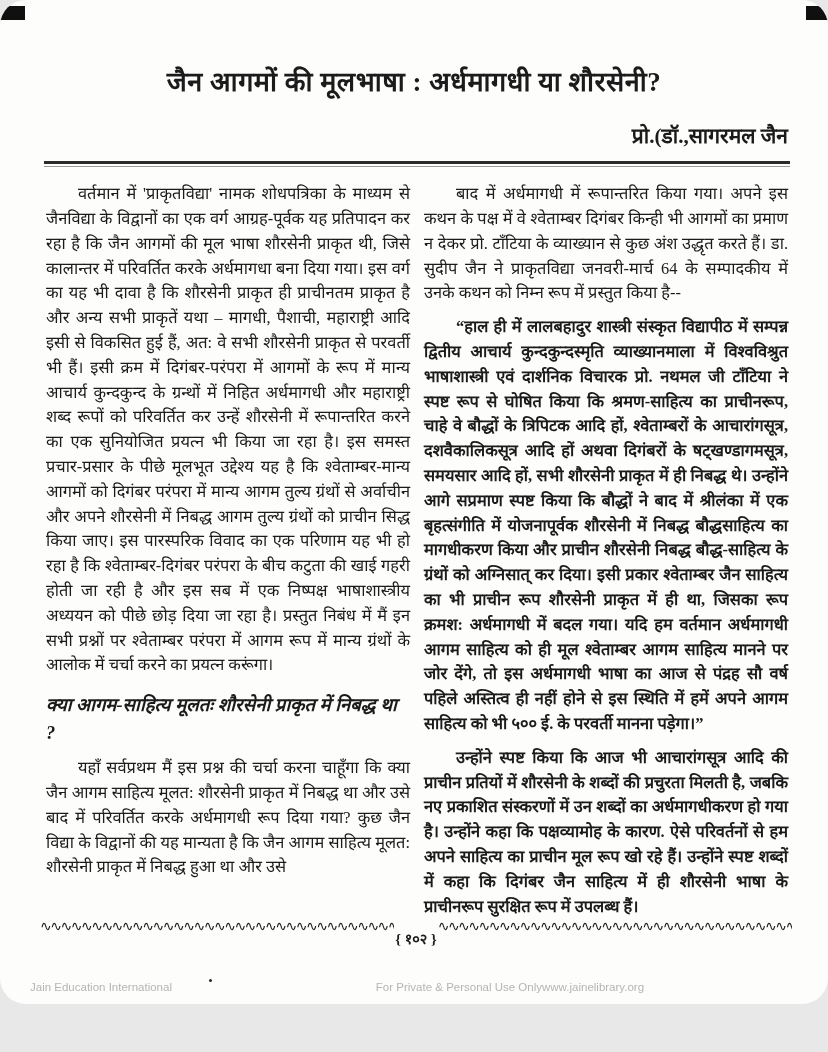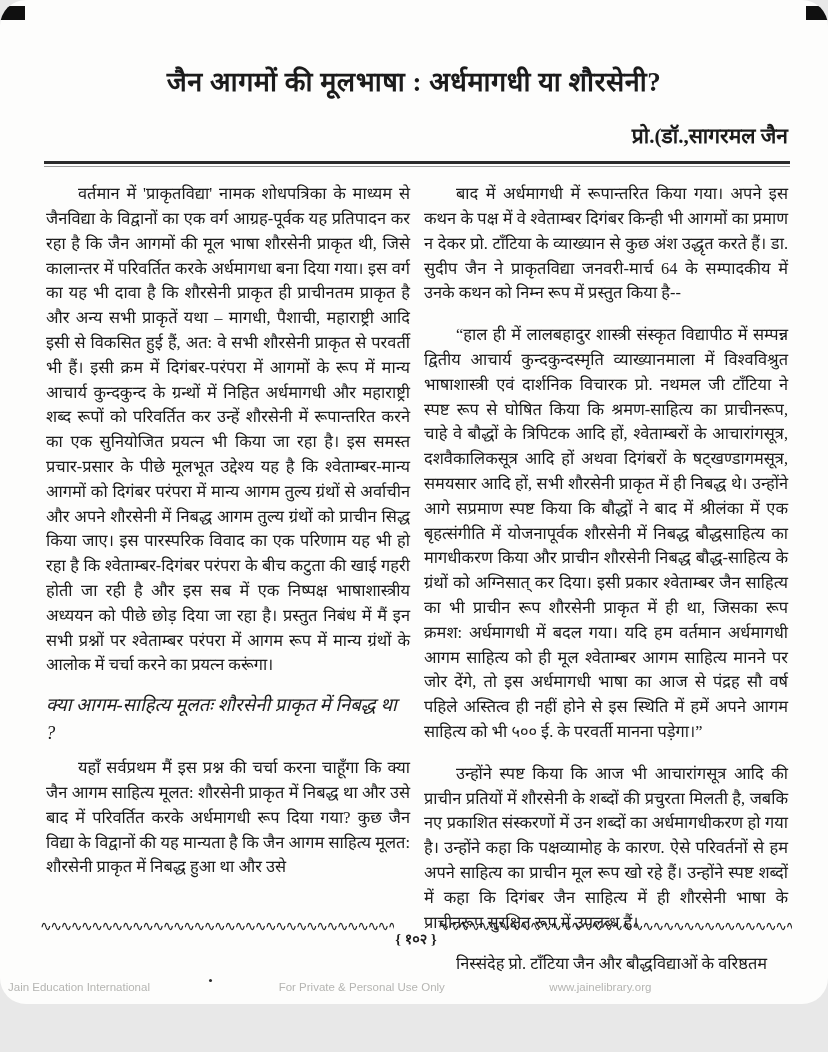--- a/index.html
+++ b/index.html
@@ -45,23 +45,23 @@
     box-sizing:border-box;
   }
   .col {
     flex:1;
     text-align:justify;
     font-size:16.4px;
     line-height:24.8px;
     hyphens:none;
   }
   .col p { margin:0; text-indent:32px; }
-  .col p.spaced { margin-top:17px; }
+  .col p.spaced { margin-top:9px;font-weight:bold; }
   .section-heading {
-    font-weight:normal;
+    font-weight:bold;
     font-style:italic;
     font-size:18.5px;
     line-height:28px;
     margin:13px 0 9px 0;
     text-indent:0;
     text-align:left;
   }
 
   .footer-band {
     position:absolute;
@@ -94,28 +94,28 @@
     left:209px; bottom:22px;
     width:3px; height:3px;
     border-radius:50%;
     background:#2a2a2a;
   }
 
   .credits {
     position:absolute;
     left:0; right:0; bottom:11px;
     display:flex;
-    padding:0 8px;
+    padding:0 30px;
     box-sizing:border-box;
     font-family:"Liberation Sans","DejaVu Sans",sans-serif;
     font-size:11.5px;
     color:#b5b5b2;
   }
   .credits .c-left  { flex:1; text-align:left; }
-  .credits .c-mid   { flex:1; text-align:left; }
+  .credits .c-mid   { flex:1; text-align:right; }
   .credits .c-right { flex:1; }
 </style>
 </head>
 <body>
 
 <div class="page">
 
   <div class="corner-mark left"></div>
   <div class="corner-mark right"></div>
 
@@ -130,21 +130,20 @@
   <div class="columns">
     <div class="col">
       <p>वर्तमान में 'प्राकृतविद्या' नामक शोधपत्रिका के माध्यम से जैनविद्या के विद्वानों का एक वर्ग आग्रह-पूर्वक यह प्रतिपादन कर रहा है कि जैन आगमों की मूल भाषा शौरसेनी प्राकृत थी, जिसे कालान्तर में परिवर्तित करके अर्धमागधा बना दिया गया। इस वर्ग का यह  भी दावा है कि शौरसेनी प्राकृत ही प्राचीनतम प्राकृत है और अन्य सभी प्राकृतें यथा – मागधी, पैशाची, महाराष्ट्री आदि इसी से विकसित हुई हैं, अत: वे सभी शौरसेनी प्राकृत से  परवर्ती भी हैं। इसी क्रम में दिगंबर-परंपरा में आगमों के रूप में मान्य आचार्य कुन्दकुन्द के ग्रन्थों में निहित अर्धमागधी और महाराष्ट्री शब्द रूपों को परिवर्तित कर उन्हें  शौरसेनी में रूपान्तरित करने का एक सुनियोजित प्रयत्न भी किया जा रहा है। इस  समस्त प्रचार-प्रसार के पीछे मूलभूत उद्देश्य यह है कि श्वेताम्बर-मान्य आगमों को दिगंबर परंपरा में मान्य आगम तुल्य ग्रंथों से अर्वाचीन और अपने शौरसेनी में निबद्ध आगम तुल्य  ग्रंथों को प्राचीन सिद्ध किया जाए। इस पारस्परिक विवाद का एक परिणाम यह भी हो रहा है कि श्वेताम्बर-दिगंबर परंपरा के बीच कटुता की खाई गहरी होती जा रही है और इस  सब में एक निष्पक्ष भाषाशास्त्रीय अध्ययन को पीछे छोड़ दिया जा रहा है। प्रस्तुत निबंध में  मैं इन सभी प्रश्नों पर श्वेताम्बर परंपरा में आगम रूप में मान्य ग्रंथों के आलोक में चर्चा  करने का प्रयत्न करूंगा।</p>
       <div class="section-heading">क्या आगम-साहित्य मूलतः शौरसेनी प्राकृत में निबद्ध था ?</div>
       <p>यहाँ सर्वप्रथम मैं इस प्रश्न की चर्चा करना चाहूँगा कि क्या जैन आगम साहित्य मूलत:  शौरसेनी प्राकृत में निबद्ध था और उसे बाद में परिवर्तित करके अर्धमागधी रूप दिया गया? कुछ जैन विद्या के विद्वानों की यह मान्यता है कि जैन आगम साहित्य मूलत: शौरसेनी  प्राकृत में निबद्ध हुआ था और उसे</p>
     </div>
     <div class="col">
       <p>बाद में अर्धमागधी में रूपान्तरित किया गया। अपने  इस कथन के पक्ष में वे श्वेताम्बर दिगंबर किन्ही भी आगमों का प्रमाण न देकर प्रो.  टाँटिया के व्याख्यान से कुछ अंश उद्धृत करते हैं। डा. सुदीप जैन ने प्राकृतविद्या  जनवरी-मार्च 64 के सम्पादकीय में उनके कथन को निम्न रूप में प्रस्तुत किया है--</p>
       <p class="spaced">“हाल ही में लालबहादुर शास्त्री संस्कृत विद्यापीठ में सम्पन्न द्वितीय आचार्य कुन्दकुन्दस्मृति व्याख्यानमाला में विश्वविश्रुत भाषाशास्त्री एवं दार्शनिक विचारक प्रो. नथमल जी टाँटिया ने स्पष्ट रूप से घोषित किया कि श्रमण-साहित्य का प्राचीनरूप, चाहे वे बौद्धों के त्रिपिटक  आदि हों, श्वेताम्बरों के आचारांगसूत्र, दशवैकालिकसूत्र आदि हों अथवा दिगंबरों के  षट्खण्डागमसूत्र, समयसार आदि हों, सभी शौरसेनी प्राकृत में ही निबद्ध थे। उन्होंने आगे  सप्रमाण स्पष्ट किया कि बौद्धों ने बाद में श्रीलंका में एक बृहत्संगीति में योजनापूर्वक  शौरसेनी में निबद्ध बौद्धसाहित्य का मागधीकरण किया और प्राचीन शौरसेनी निबद्ध बौद्ध-साहित्य के ग्रंथों को अग्निसात् कर दिया। इसी प्रकार श्वेताम्बर जैन साहित्य का भी प्राचीन रूप शौरसेनी प्राकृत में ही था, जिसका रूप क्रमश: अर्धमागधी में बदल गया। यदि  हम वर्तमान अर्धमागधी आगम साहित्य को ही मूल श्वेताम्बर आगम साहित्य मानने पर जोर देंगे, तो इस अर्धमागधी भाषा का आज से पंद्रह सौ वर्ष पहिले अस्तित्व ही नहीं होने  से इस स्थिति में हमें अपने आगम साहित्य को भी ५०० ई. के परवर्ती मानना पड़ेगा।”</p>
       <p class="spaced">उन्होंने स्पष्ट किया कि आज भी आचारांगसूत्र आदि की प्राचीन प्रतियों में शौरसेनी के  शब्दों की प्रचुरता मिलती है, जबकि नए प्रकाशित संस्करणों में उन शब्दों का अर्धमागधीकरण हो गया है। उन्होंने कहा कि पक्षव्यामोह के कारण. ऐसे परिवर्तनों से हम  अपने साहित्य का प्राचीन मूल रूप खो रहे हैं। उन्होंने स्पष्ट शब्दों में कहा कि दिगंबर  जैन साहित्य में ही शौरसेनी भाषा के प्राचीनरूप सुरक्षित रूप में उपलब्ध हैं।</p>
-      <p class="spaced">निस्संदेह प्रो. टाँटिया जैन और बौद्धविद्याओं के वरिष्ठतम</p>
     </div>
   </div>
 
   <div class="footer-band">
     <span class="chain">∿∿∿∿∿∿∿∿∿∿∿∿∿∿∿∿∿∿∿∿∿∿∿∿∿∿∿∿∿∿∿∿∿∿∿∿∿∿∿∿∿∿∿∿∿∿∿∿∿∿∿∿∿∿∿∿∿∿∿∿</span>
     <span class="page-num">{ १०२ }</span>
     <span class="chain right">∿∿∿∿∿∿∿∿∿∿∿∿∿∿∿∿∿∿∿∿∿∿∿∿∿∿∿∿∿∿∿∿∿∿∿∿∿∿∿∿∿∿∿∿∿∿∿∿∿∿∿∿∿∿∿∿∿∿∿∿</span>
   </div>
 
   <div class="ink-dot"></div>

